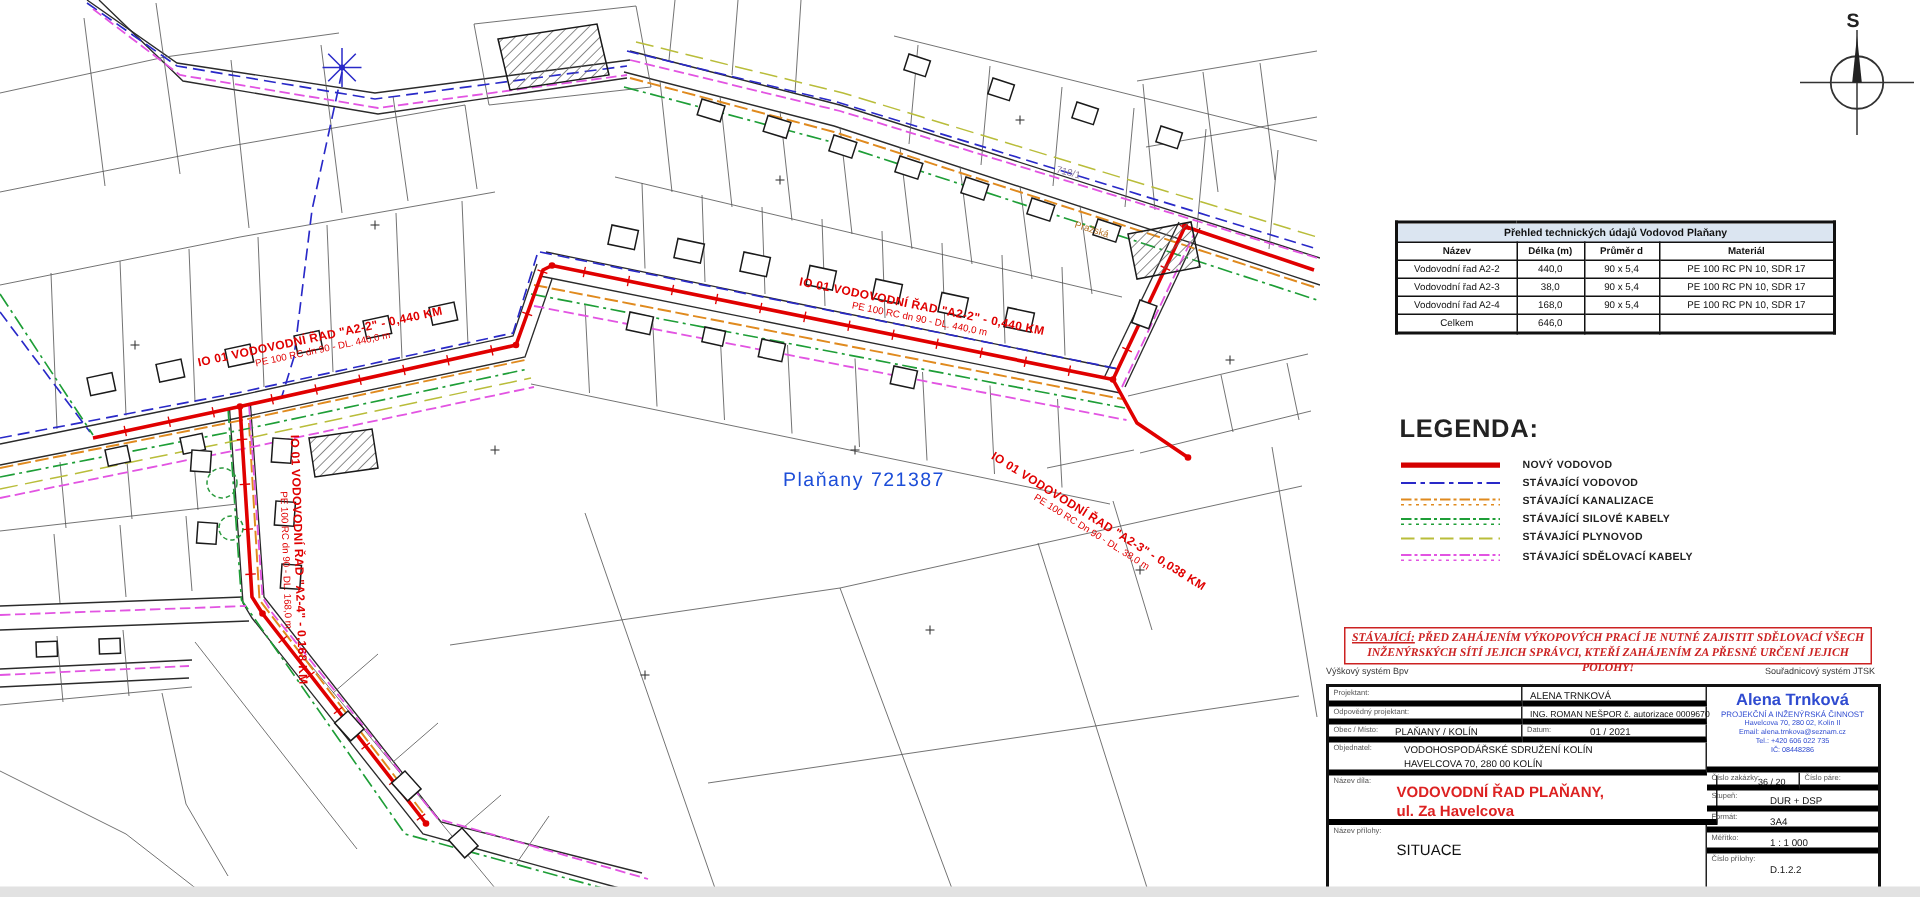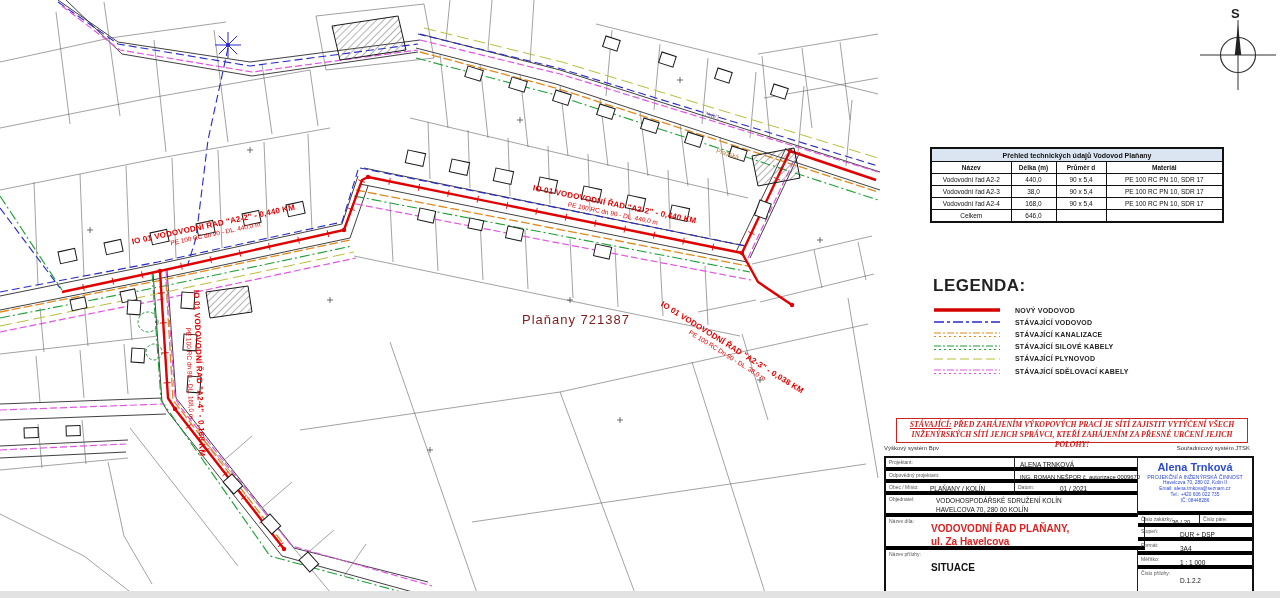--- a/index.html
+++ b/index.html
@@ -4,21 +4,21 @@
 <style>
   html,body{margin:0;padding:0;background:#ffffff;}
   body{width:1280px;height:598px;position:relative;overflow:hidden;
        font-family:"Liberation Sans",sans-serif;color:#111;}
   .abs{position:absolute;}
 
   
   #map-wrap{left:0;top:0;width:880px;height:598px;background:#fff;}
   #map-svg{position:absolute;left:0;top:0;}
   .map-label{position:absolute;white-space:nowrap;pointer-events:none;}
-  .area-label{font-size:13px;letter-spacing:1px;color:#7f1d1d;}
+  .area-label{font-size:13px;letter-spacing:1px;color:#1d4ed8;}
   .route-label{color:#e00000;text-align:center;line-height:9px;}
   .route-label .l1{font-size:8px;font-weight:bold;letter-spacing:.2px;}
   .route-label .l2{font-size:6.5px;}
   .street-label{font-size:6.5px;color:#b8762a;}
   .parcel-label{font-size:6.5px;color:#8a7a9a;}
 
   
   .compass-letter{left:1231px;top:6px;font-size:13px;font-weight:bold;color:#222;}
 
   
@@ -452,21 +452,21 @@
           <line x1="1" y1="4" x2="67" y2="4" stroke="#e254e2" stroke-width="1.2" stroke-dasharray="7,2,2,2"></line>
           <line x1="1" y1="7.5" x2="67" y2="7.5" stroke="#e254e2" stroke-width="1" stroke-dasharray="2,3"></line>
         </svg>
         <span class="legend-label">STÁVAJÍCÍ SDĚLOVACÍ KABELY</span>
       </div>
     </div>
 </div>
 
 <div id="warning" class="abs">
   <div><span class="warn-head">STÁVAJÍCÍ:</span>
-       <span>PŘED ZAHÁJENÍM VÝKOPOVÝCH PRACÍ JE SÍTÍ ZAJISTIT VYTÝČENÍ VŠECH</span></div>
+       <span>PŘED ZAHÁJENÍM VÝKOPOVÝCH PRACÍ JE NUTNÉ ZAJISTIT SDĚLOVACÍ VŠECH</span></div>
   <div>INŽENÝRSKÝCH SÍTÍ JEJICH SPRÁVCI, KTEŘÍ ZAHÁJENÍM ZA PŘESNÉ URČENÍ JEJICH POLOHY!</div>
 </div>
 
 <div id="systems" class="abs">
   <span>Výškový systém Bpv</span>
   <span>Souřadnicový systém JTSK</span>
 </div>
 
 <div id="tblock" class="abs">
   <div class="cell" style="left:0;top:0;width:129px;height:13px;">
@@ -499,21 +499,21 @@
   </div>
 
   <div class="cell" style="left:0;top:59px;width:259px;height:33px;">
     <span class="lab">Název díla:</span>
     <span class="val red" style="left:45px;top:6px;font-size:10px;">VODOVODNÍ ŘAD PLAŇANY,</span>
     <span class="val red" style="left:45px;top:19px;font-size:10px;">ul. Za Havelcova</span>
   </div>
 
   <div class="cell" style="left:0;top:92px;width:252px;height:44px;border-bottom:none;">
     <span class="lab">Název přílohy:</span>
-    <span class="val" style="left:45px;top:12px;font-size:10px;font-weight:bold;">SITUACE</span>
+    <span class="val" style="left:45px;top:12px;font-size:10px;font-weight:normal;">SITUACE</span>
   </div>
 
   <div class="cell" style="left:252px;top:0;width:114px;height:57px;border-right:none;">
     <div class="co-name">Alena Trnková</div>
     <div class="co-sub">PROJEKČNÍ A INŽENÝRSKÁ ČINNOST</div>
     <div class="co-line">Havelcova 70, 280 02, Kolín II</div>
     <div class="co-line">Email: alena.trnkova@seznam.cz</div>
     <div class="co-line">Tel.: +420 606 022 735</div>
     <div class="co-line">IČ: 08448286</div>
   </div>

